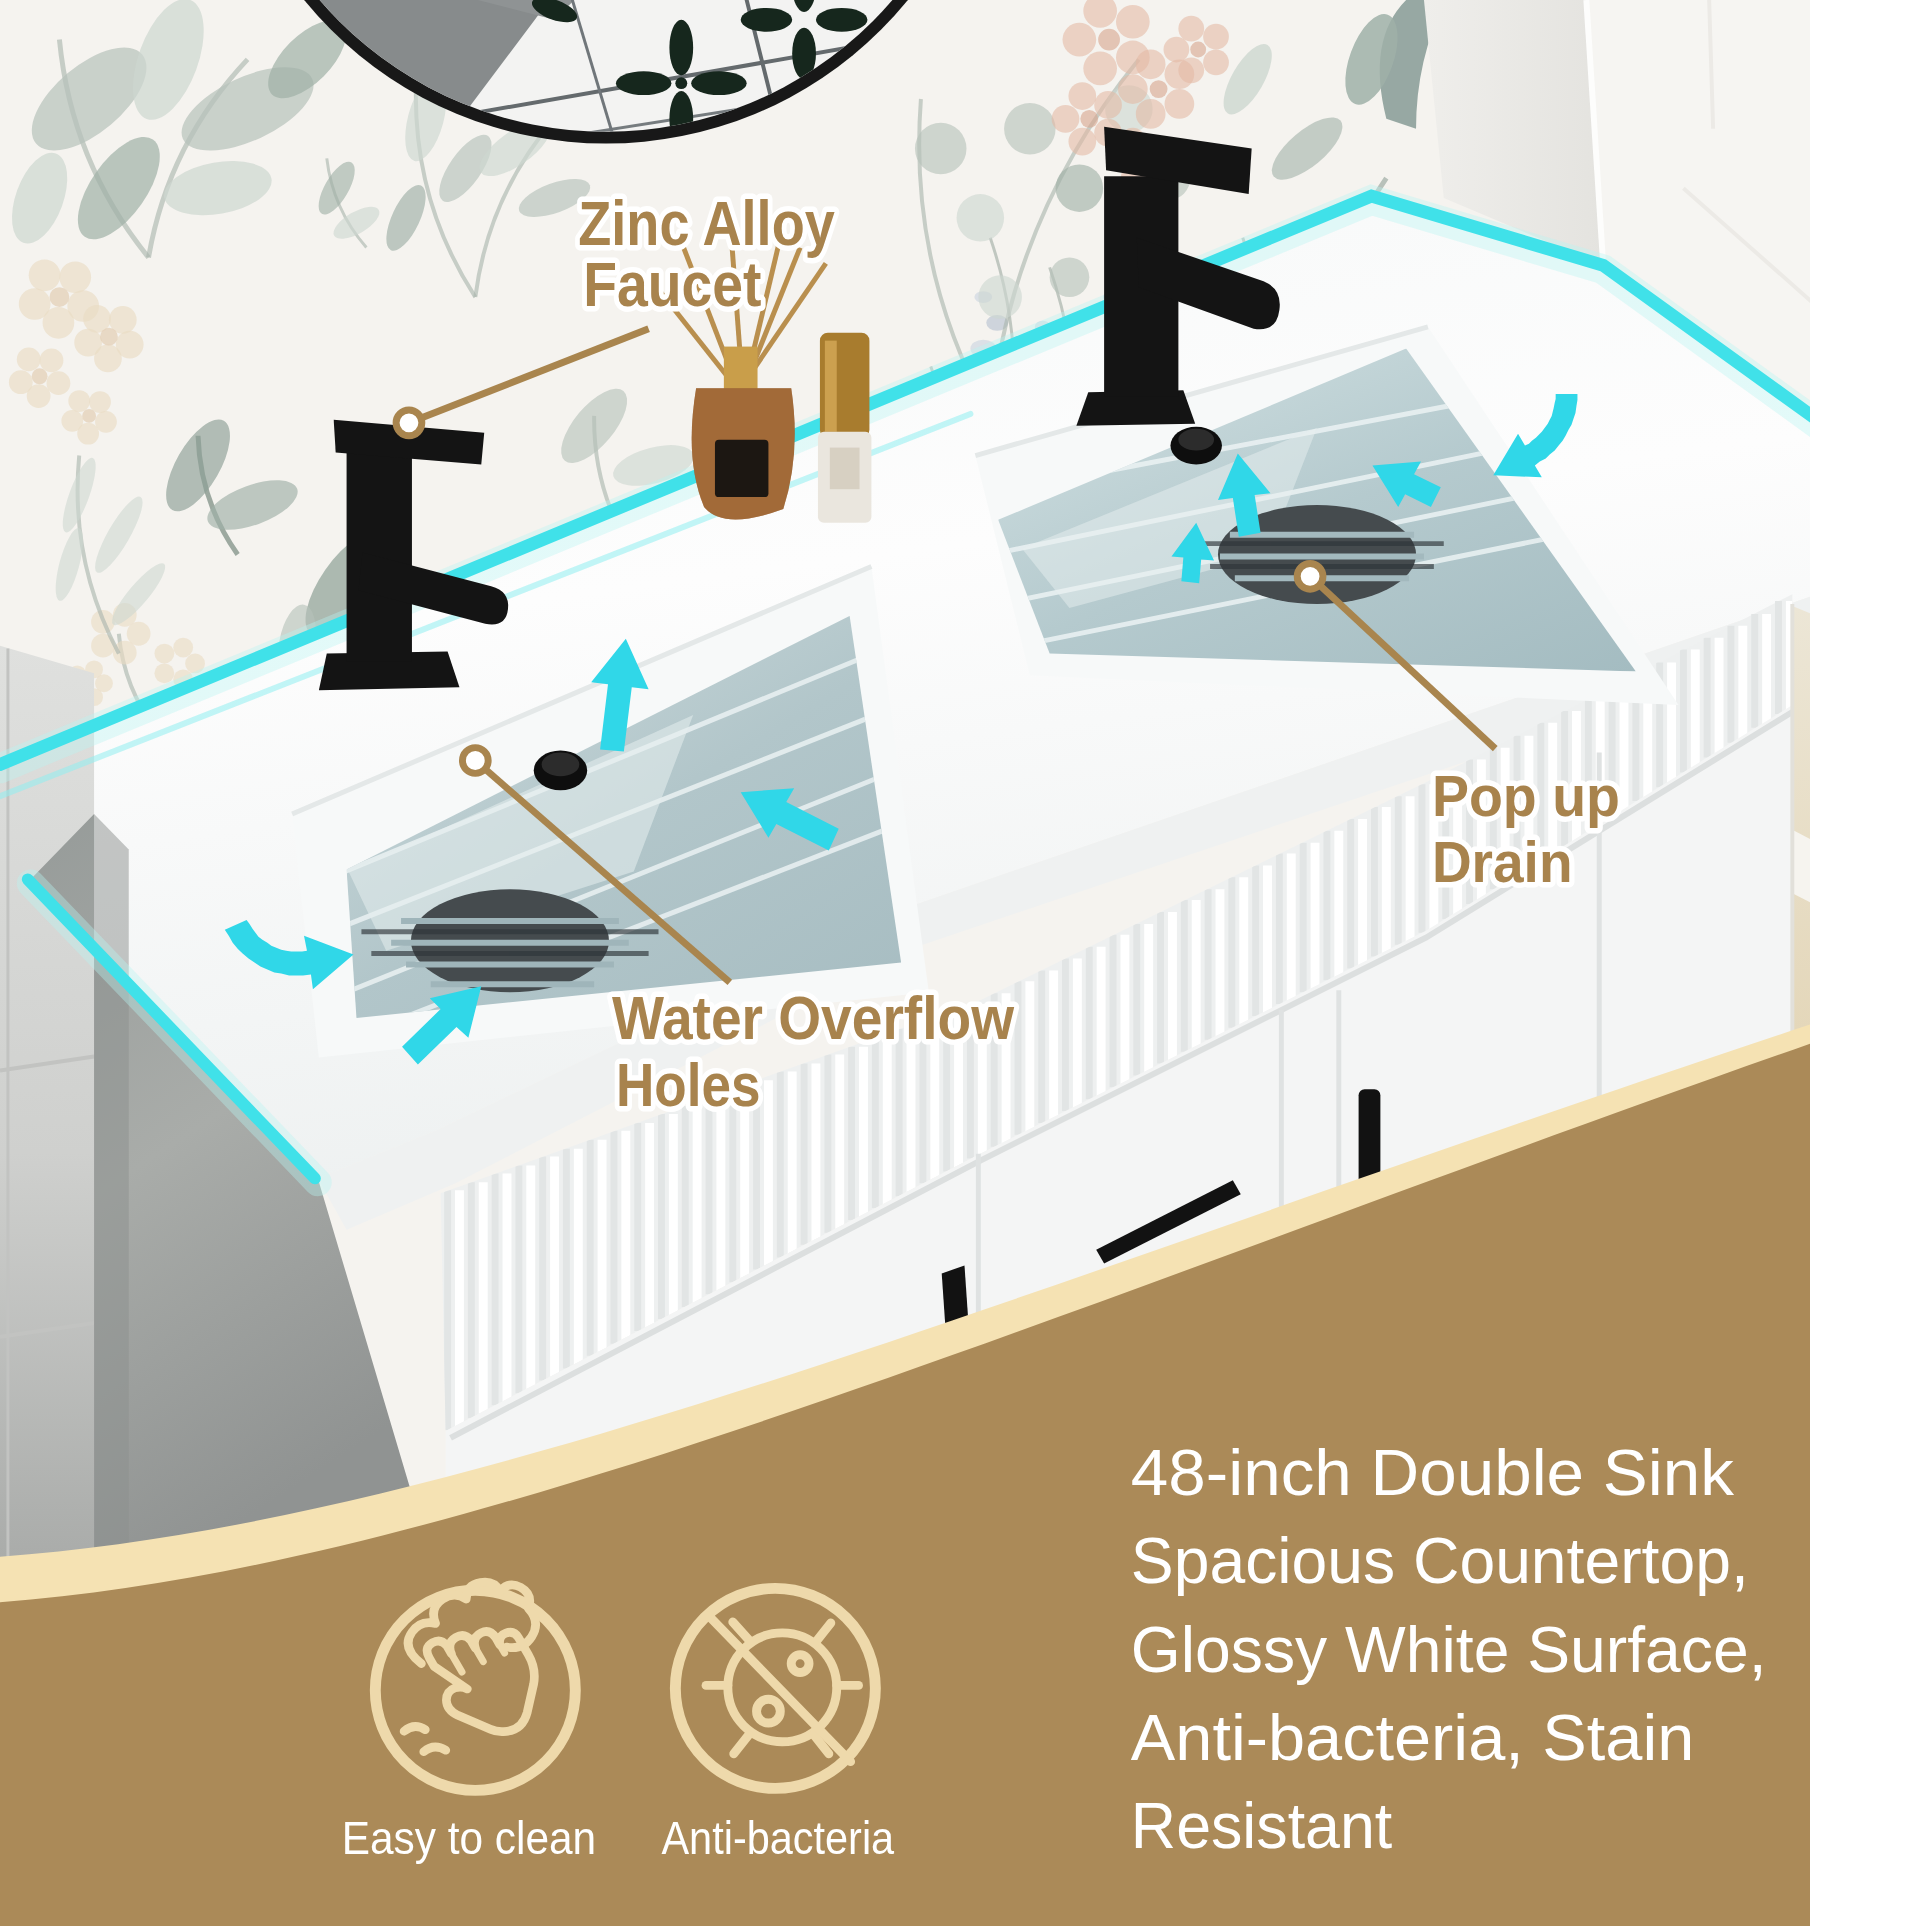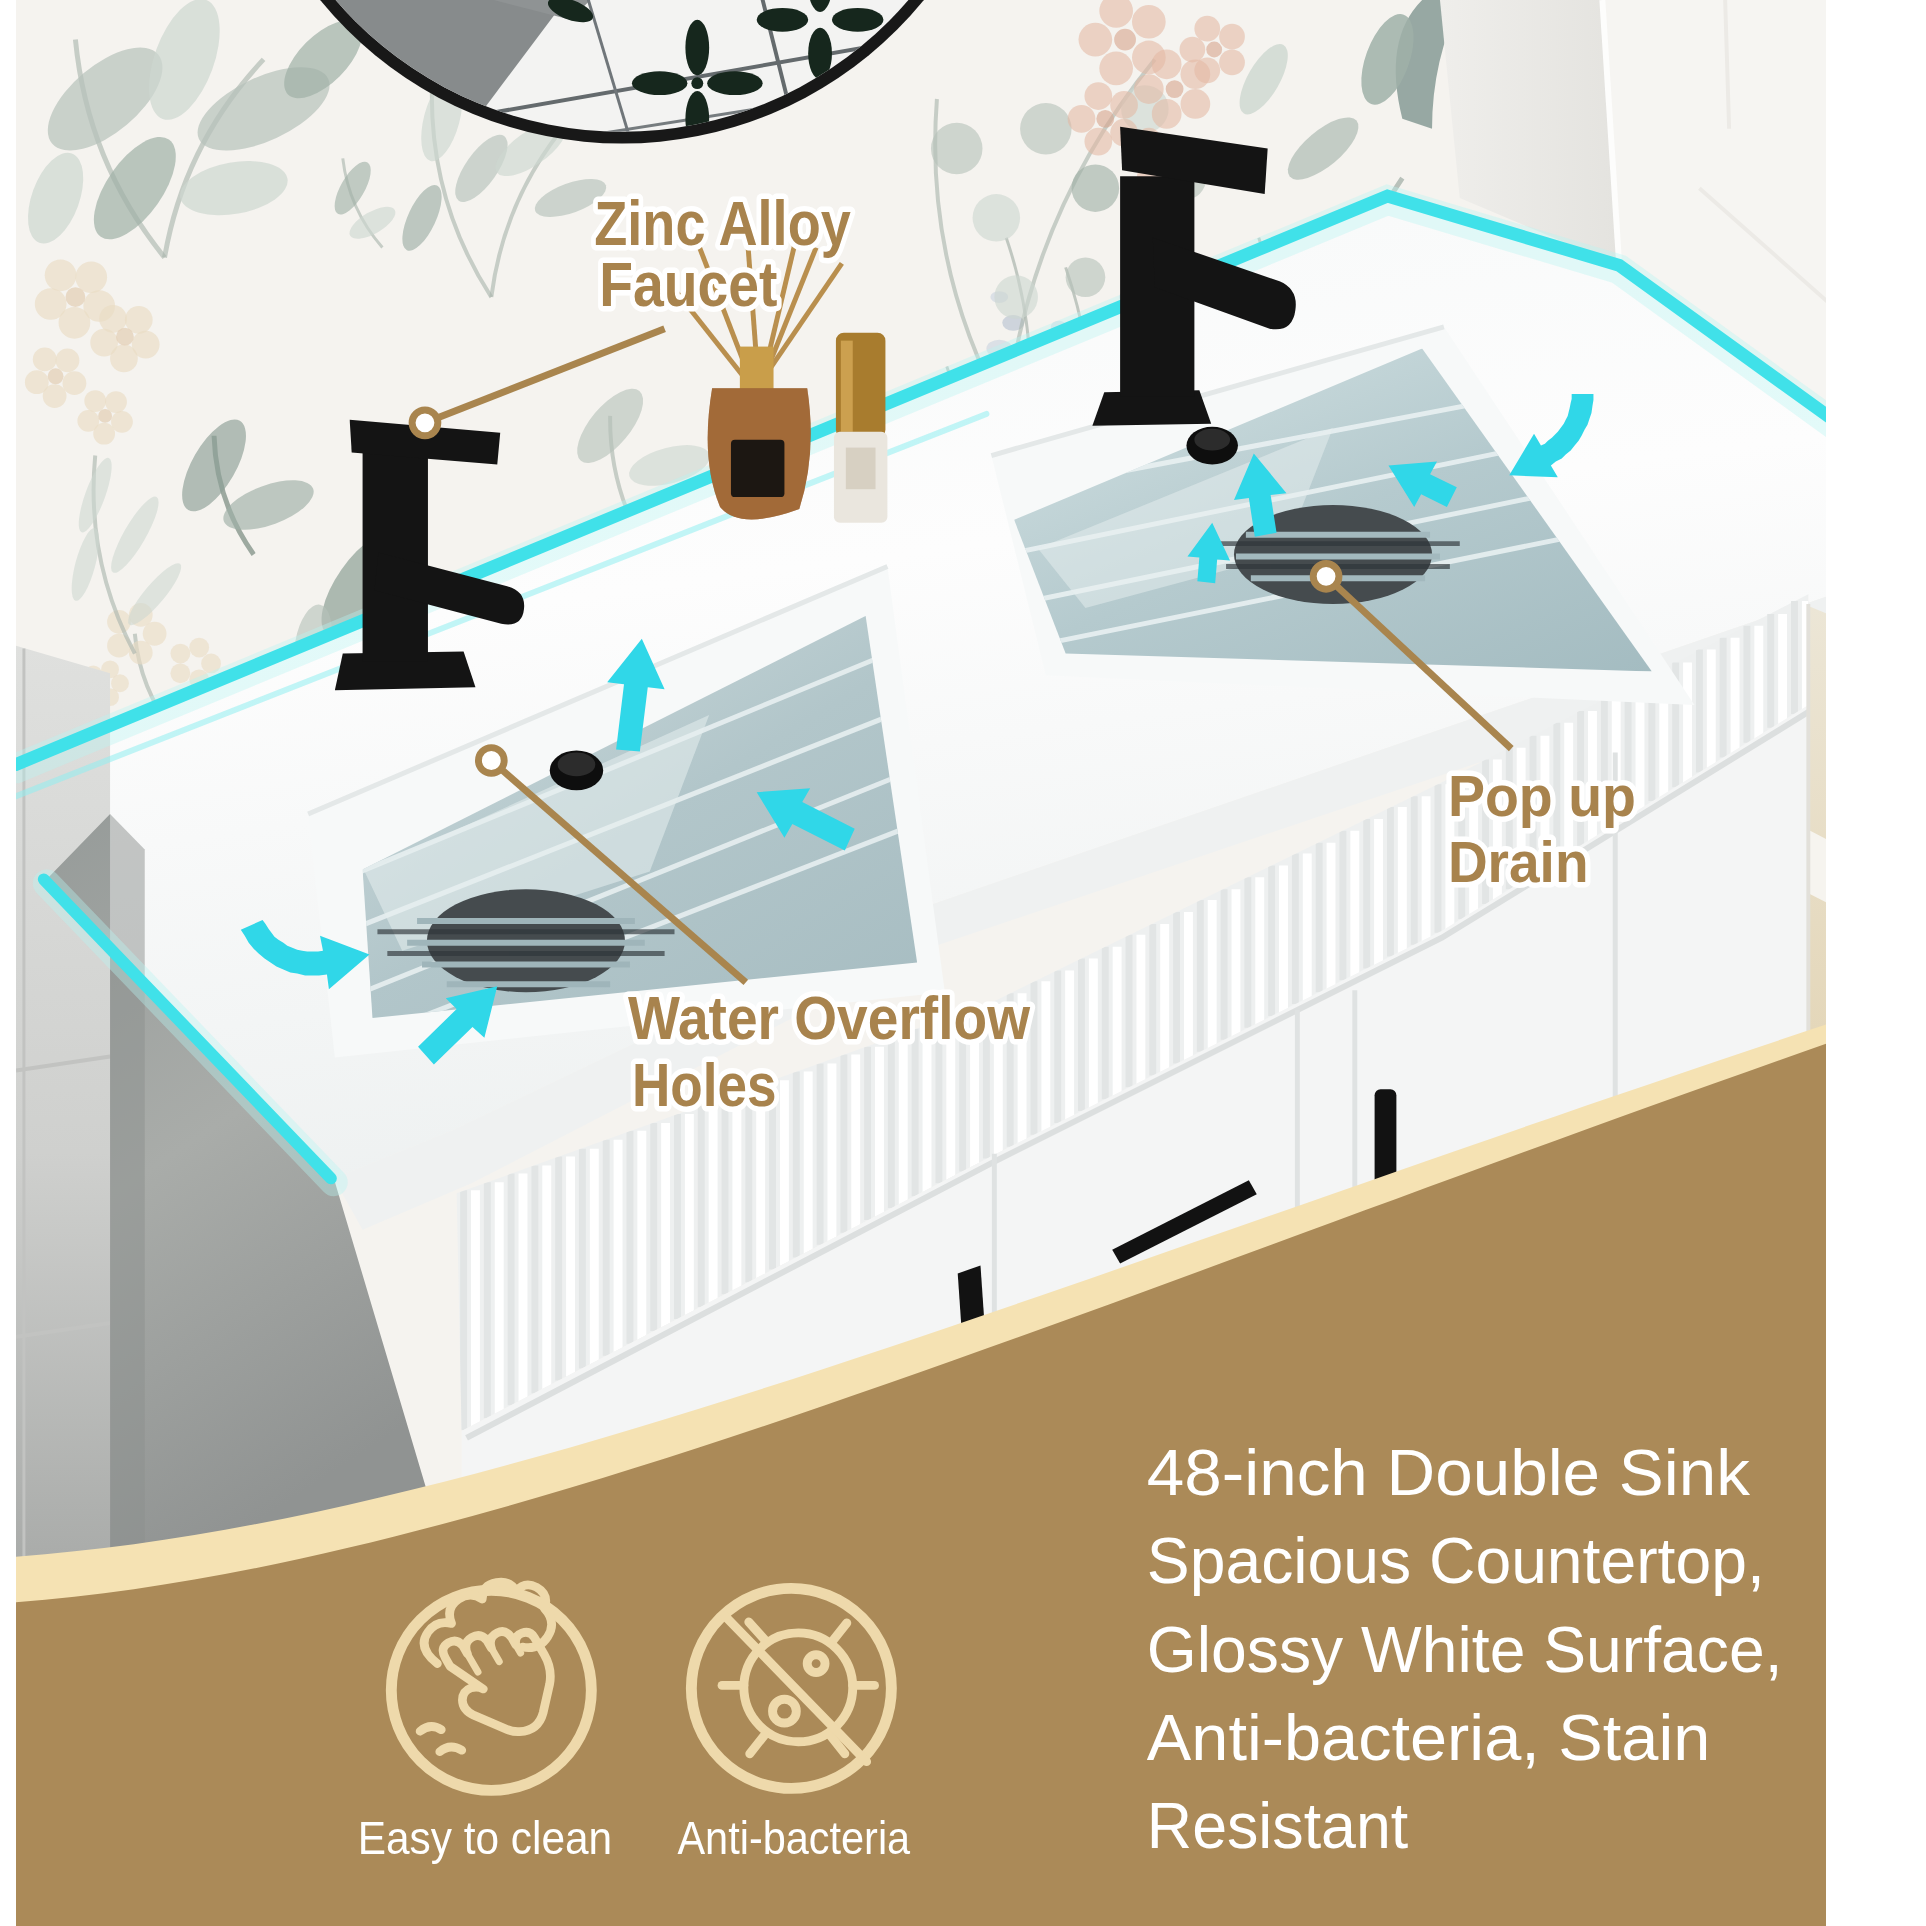--- a/index.html
+++ b/index.html
@@ -1,16 +1,16 @@
 <!DOCTYPE html>
 <html><head>
 <meta charset="utf-8">
 <style>
   html,body{margin:0;padding:0;background:#fff;}
-  #page{width:1810px;height:1927px;position:relative;overflow:hidden;font-family:"Liberation Sans",sans-serif;margin-left:16px;}
+  #page{width:1810px;height:1927px;position:relative;overflow:hidden;font-family:"Liberation Sans",sans-serif;}
   svg{display:block;}
 </style>
 </head>
 <body>
 <div id="page">
 <svg width="1927" height="1927" viewBox="0 0 1946 1946" xmlns="http://www.w3.org/2000/svg">
 <defs>
   <linearGradient id="waterL" x1="0" y1="0" x2="0.8" y2="1">
     <stop offset="0" stop-color="#d6e2e3"></stop>
           <stop offset="0.55" stop-color="#b2c6ca"></stop>

